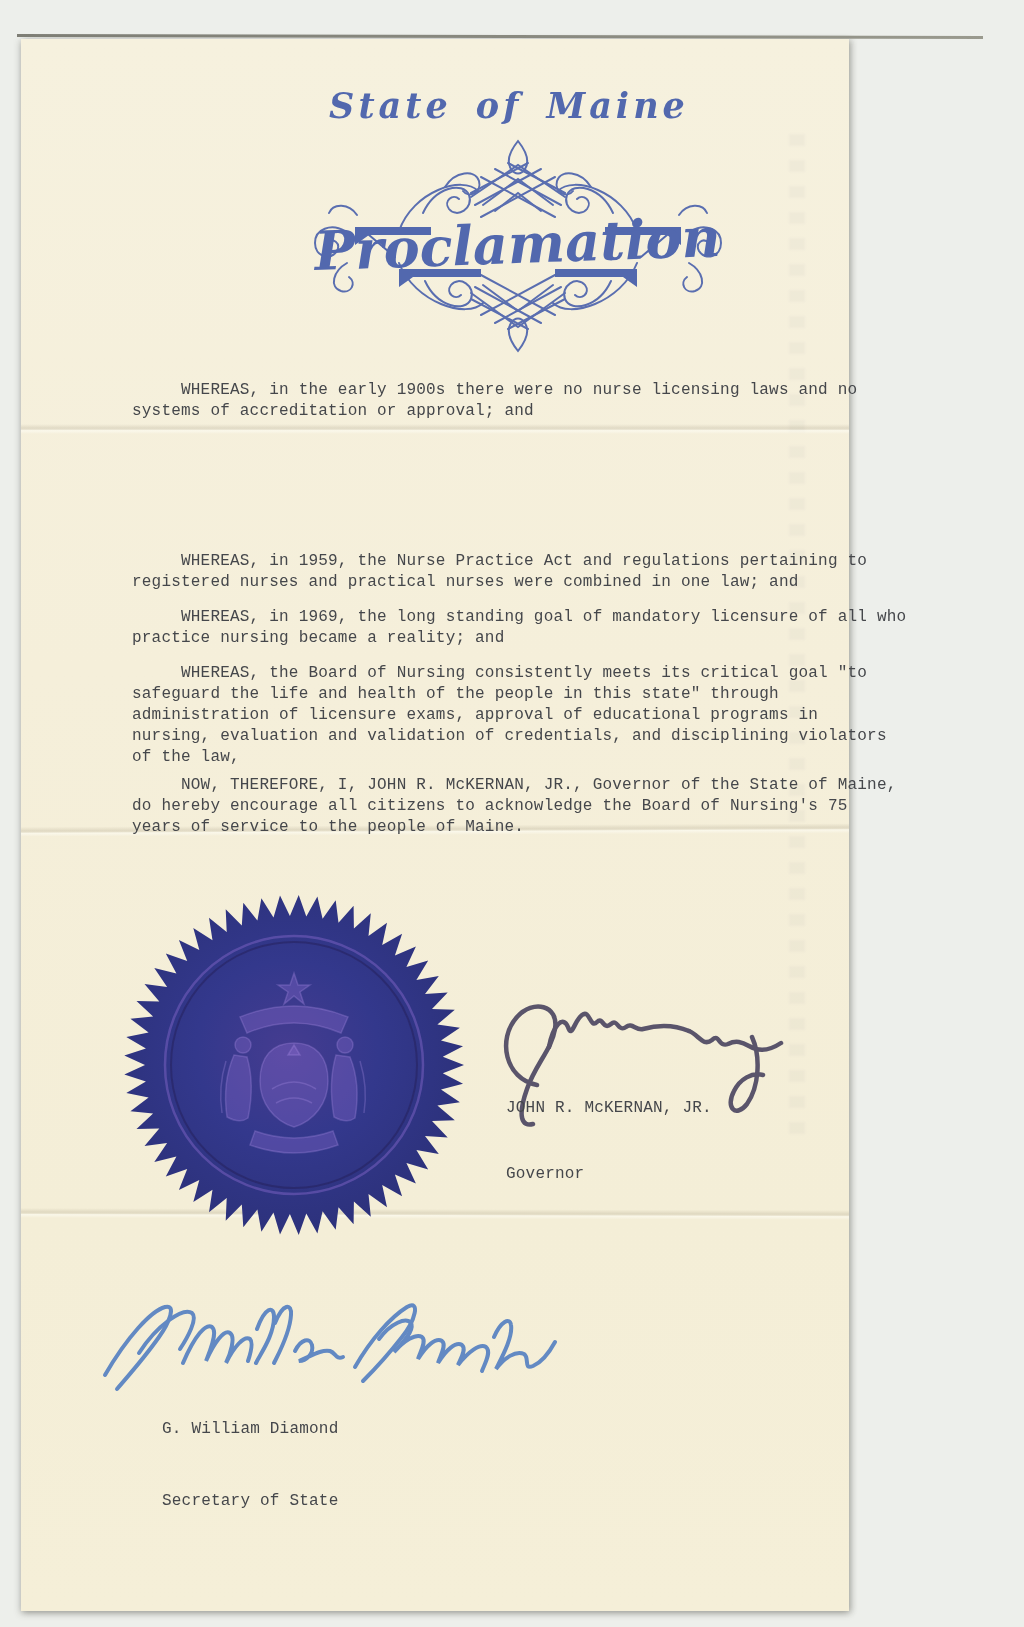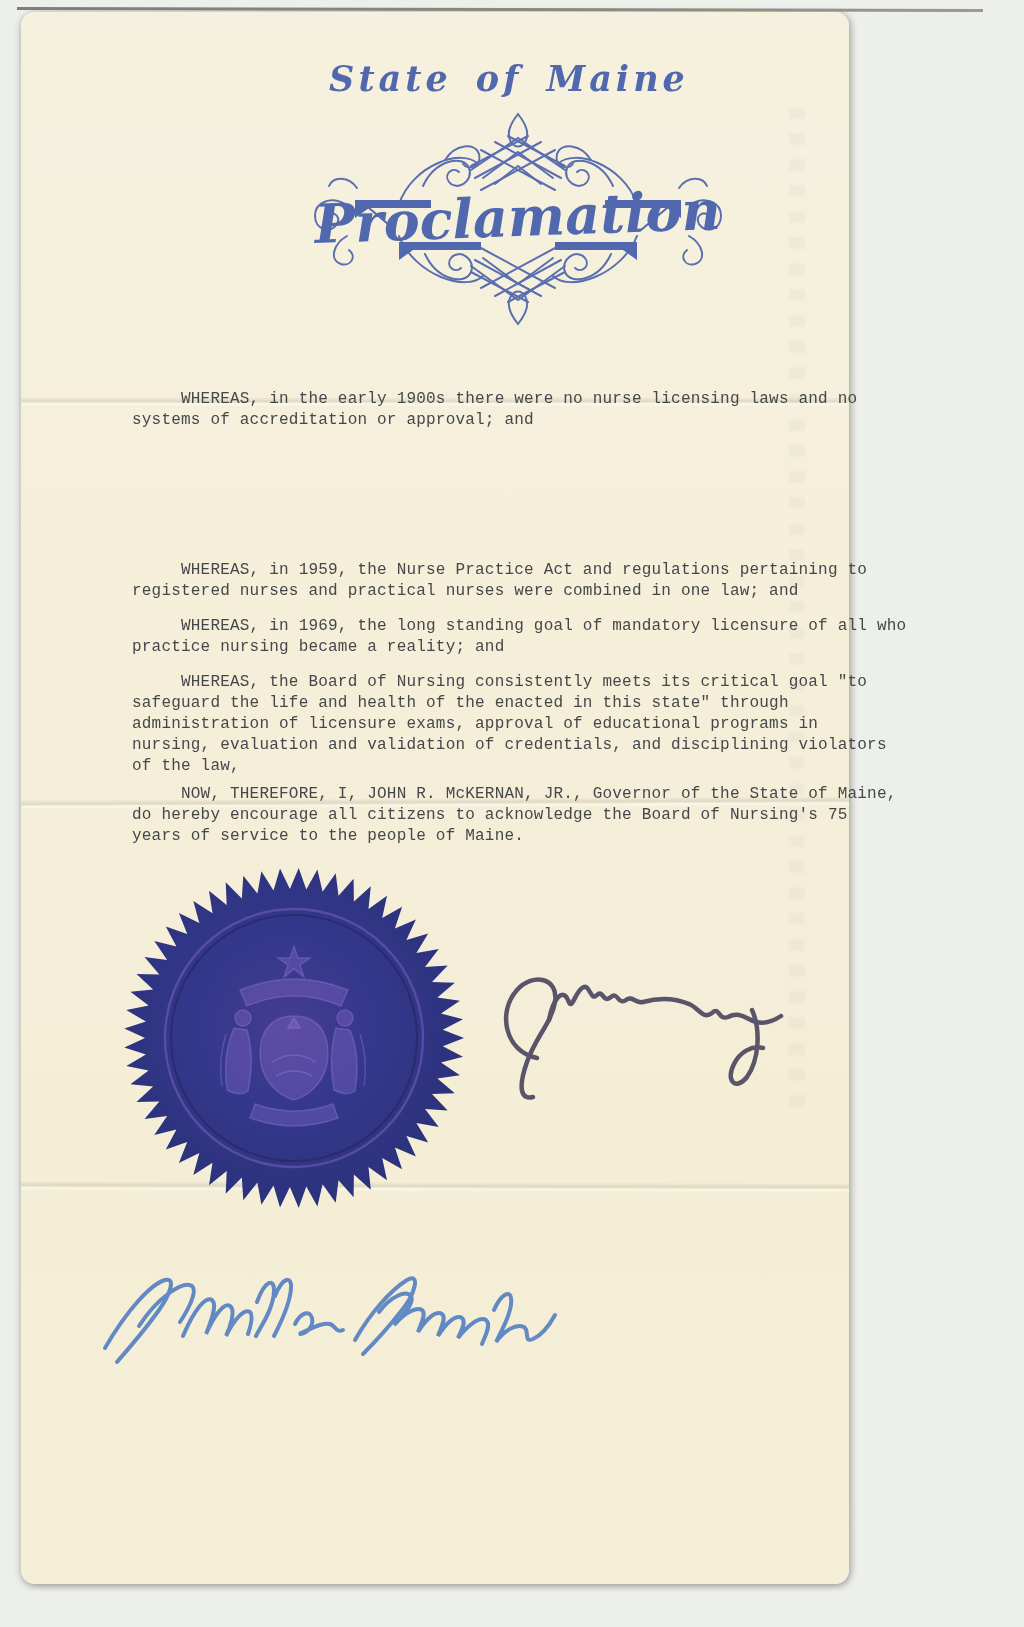--- a/index.html
+++ b/index.html
@@ -11,24 +11,23 @@
     --seal-blue:#2e3487;
   }
   html,body{margin:0;padding:0;}
   body{
     width:1024px;height:1627px;position:relative;
     background:#edefeb;
     font-family:"Liberation Mono",monospace;
     overflow:hidden;
   }
   .page{
-    position:absolute;left:21px;top:12px;width:828px;height:1572px;
+    position:absolute;left:21px;top:39px;width:828px;height:1572px;
     background:linear-gradient(180deg,#f6f1de 0%,#f5efda 40%,#f4eed7 75%,#f5efd8 100%);
     box-shadow:0 2px 7px rgba(60,60,52,.38), 3px 1px 6px rgba(60,60,52,.18);
-    border-radius:14px;
   }
   .top-edge{
     position:absolute;left:-4px;top:-4px;width:966px;height:3px;
     background:linear-gradient(90deg,#7e7e75,#8b8b81 60%,#9a9a8e);
     transform:rotate(.12deg);
   }
   .crease{
     position:absolute;left:0;width:100%;height:10px;pointer-events:none;
     background:linear-gradient(180deg,rgba(0,0,0,0) 0%,rgba(120,108,82,.16) 40%,rgba(90,80,60,.10) 52%,rgba(255,255,248,.55) 66%,rgba(0,0,0,0) 100%);
   }
@@ -45,21 +44,21 @@
   }
   .emblem{position:absolute;left:282px;top:96px;width:430px;height:222px;}
   .emblem svg{width:100%;height:100%;}
   .emblem-word{
     font-family:"DejaVu Serif",serif;font-style:italic;font-weight:bold;
     fill:var(--emblem-blue);
   }
   .para,.testimony,.name-block{
     position:absolute;white-space:pre;
     font:16px/21px "Liberation Mono",monospace;
-    color:var(--ink);letter-spacing:.2px;margin-top:36px;
+    color:var(--ink);letter-spacing:.2px;
   }
   .para{left:111px;}
   .testimony{left:483px;top:812px;line-height:22px;}
   .gov-block{left:485px;top:1014px;line-height:22px;}
   .sec-block{left:141px;top:1330px;line-height:24px;}
   .seal{position:absolute;left:101px;top:854px;width:344px;height:344px;}
   .sig{position:absolute;pointer-events:none;}
   .sig-governor{left:468px;top:928px;width:312px;height:165px;}
   .sig-secretary{left:68px;top:1238px;width:472px;height:122px;}
 </style>
@@ -124,21 +123,21 @@
     </svg>
   </div>
 
   <div class="para" style="top:341px">     WHEREAS, in the early 1900s there were no nurse licensing laws and no
 systems of accreditation or approval; and</div>
   <div class="para" style="top:512px">     WHEREAS, in 1959, the Nurse Practice Act and regulations pertaining to
 registered nurses and practical nurses were combined in one law; and</div>
   <div class="para" style="top:568px">     WHEREAS, in 1969, the long standing goal of mandatory licensure of all who
 practice nursing became a reality; and</div>
   <div class="para" style="top:624px">     WHEREAS, the Board of Nursing consistently meets its critical goal "to
-safeguard the life and health of the enacted in this state" through
+safeguard the life and health of the people in this state" through
 administration of licensure exams, approval of educational programs in
 nursing, evaluation and validation of credentials, and disciplining violators
 of the law,</div>
   <div class="para" style="top:736px">     NOW, THEREFORE, I, JOHN R. McKERNAN, JR., Governor of the State of Maine,
 do hereby encourage all citizens to acknowledge the Board of Nursing's 75
 years of service to the people of Maine.</div>
 
 
   <div class="seal">
     <svg viewBox="0 0 344 344">
@@ -179,30 +178,38 @@
     <svg viewBox="0 0 312 165">
       <g fill="none" stroke="#4d4862" stroke-width="4.5" stroke-linecap="round" opacity=".92">
         <path d="M48,118 C16,112 8,72 28,50 C44,32 70,38 66,62 C63,82 46,98 38,122 C28,150 33,160 44,157"></path>
         <path d="M60,80 C64,58 74,48 79,60 C83,72 85,54 93,48 C101,42 101,62 108,55 C114,49 114,64 122,57 C129,51 129,66 137,60 C143,55 147,64 154,62 C172,57 188,59 200,64"></path>
         <path d="M200,64 C210,68 214,80 223,73 C231,66 229,81 239,77 C247,73 253,75 260,79 C270,85 280,84 292,76"></path>
         <path d="M263,70 C272,90 270,120 258,137 C247,151 236,141 245,124 C251,112 263,105 274,108"></path>
       </g>
     </svg>
   </div>
 
+  <div class="name-block gov-block">
+    <div>JOHN R. McKERNAN, JR.</div>
+    <div>Governor</div>
+  </div>
 
   <div class="sig sig-secretary">
     <svg viewBox="0 0 472 122">
       <g fill="none" stroke="#5b84c2" stroke-width="4" stroke-linecap="round" opacity=".95">
         <path d="M16,98 C38,60 62,34 76,30 C88,27 80,46 70,60 C56,80 40,98 28,112"></path>
         <path d="M50,76 C68,48 94,30 103,36 C109,41 99,60 91,72"></path>
         <path d="M94,86 C106,58 117,46 123,50 C129,55 121,74 117,84 C125,66 135,52 141,56 C147,60 141,78 137,86 C145,70 155,58 161,62 C165,66 161,78 159,84"></path>
         <path d="M168,52 C176,30 185,28 185,40 C185,58 172,76 167,86"></path>
         <path d="M186,46 C194,26 203,26 202,38 C201,56 190,76 185,86"></path>
         <path d="M206,74 C212,62 221,60 223,68 C225,77 217,84 210,84 C222,79 233,72 241,74 C247,76 247,83 254,80"></path>
         <path d="M266,90 C282,62 302,40 318,30 C332,22 326,44 313,60 C299,78 284,94 274,104"></path>
         <path d="M290,62 C302,46 317,40 322,46 C326,52 313,67 305,75 C315,64 327,56 333,60 C338,64 331,75 329,82 C337,69 347,60 353,64 C358,68 351,79 349,86 C357,73 367,64 373,68 C378,72 371,83 369,88 C379,75 391,66 397,70 C403,75 395,88 393,94"></path>
         <path d="M405,60 C412,44 421,40 422,48 C424,60 413,80 407,92 C415,81 427,73 435,77 C441,81 434,93 444,89 C453,85 460,76 466,65"></path>
       </g>
     </svg>
   </div>
 
+  <div class="name-block sec-block">
+    <div>G. William Diamond</div>
+    <div>Secretary of State</div>
+  </div>
 </div>
 
 </body></html>

